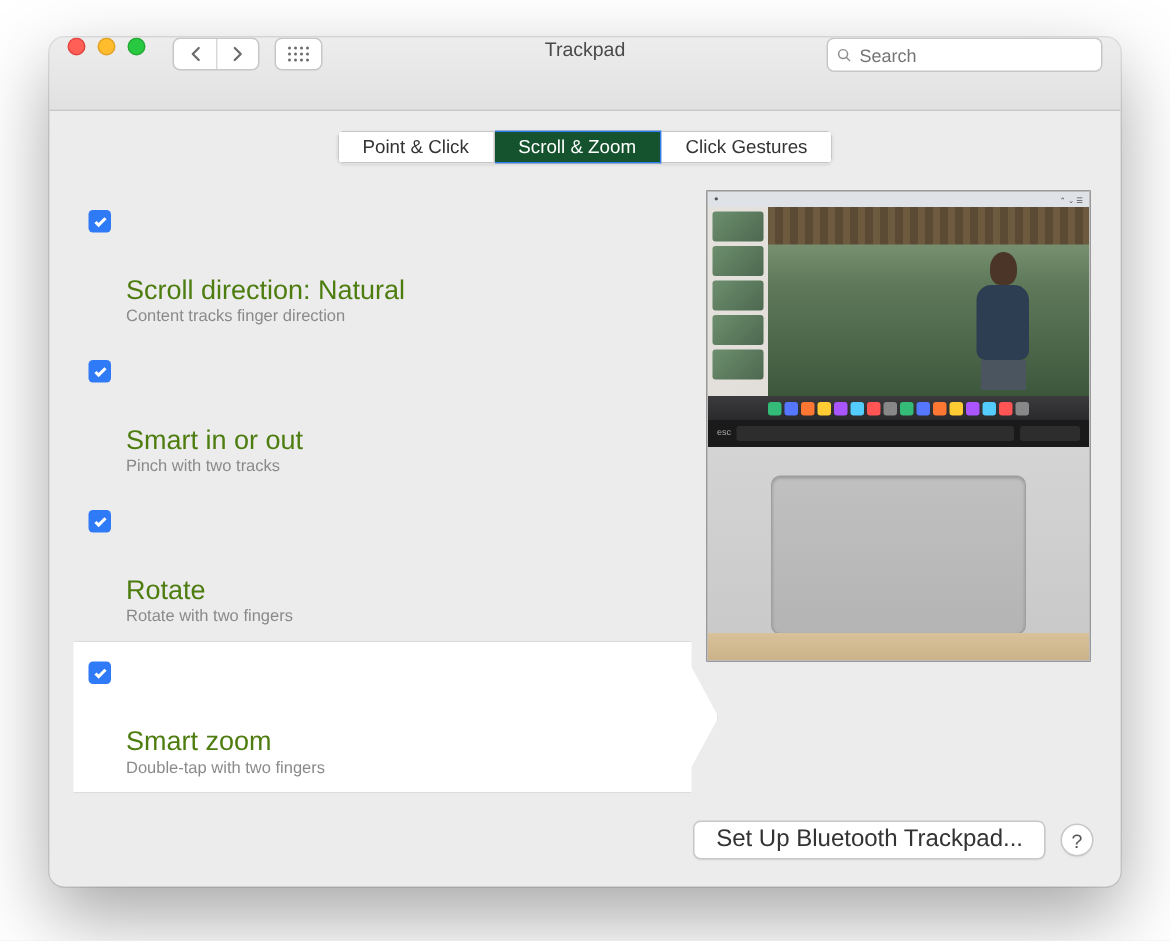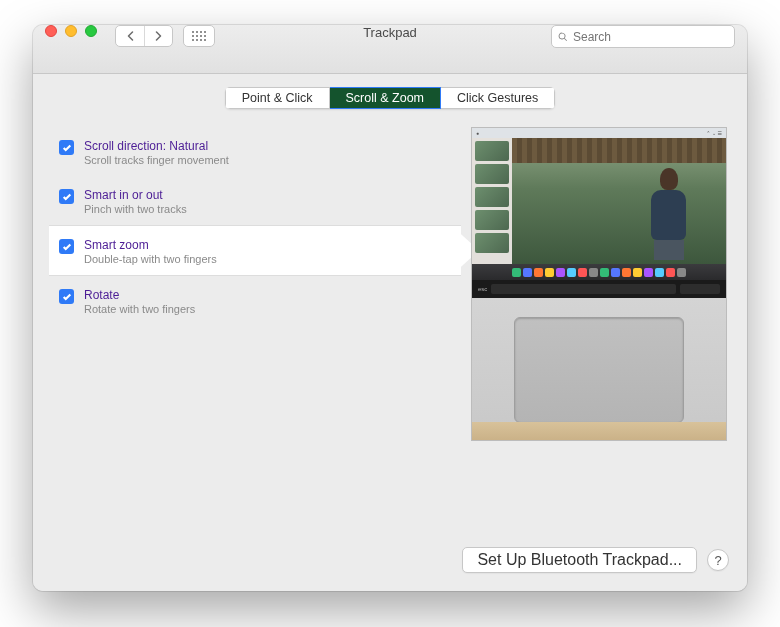--- a/index.html
+++ b/index.html
@@ -28,21 +28,21 @@
   .seg-item + .seg-item { border-left: none; }
   .seg-item.active { background: #14532d; color: #fff; border-color: #2f7af7; }
   .body { flex: 1; display: flex; padding: 18px 16px 0 16px; gap: 10px; }
   .options { flex: 1; display: flex; flex-direction: column; }
   .opt { display: flex; align-items: flex-start; padding: 12px 8px 10px 10px; gap: 10px; position: relative; }
   .opt.selected { background: #fff; border-top: 1px solid #ddd; border-bottom: 1px solid #ddd; }
   .opt.selected::after { content: ""; position: absolute; right: -18px; top: 0; bottom: 0; width: 26px; background: #fff; clip-path: polygon(0 0, 100% 50%, 0 100%); border-right: 1px solid #ddd; }
   .chk { width: 15px; height: 15px; border-radius: 3px; background: #2f7af7; display: flex; align-items: center; justify-content: center; flex-shrink: 0; margin-top: 1px; }
   .chk svg { width: 10px; height: 10px; stroke: #fff; stroke-width: 2.5; fill: none; }
   .opt-text { display: flex; flex-direction: column; }
-  .opt-label { font-size: 12px; color: #4c1d95; }
+  .opt-label { font-size: 18px; color: #4d7c0f; margin-top: 44px; }
   .opt-desc { font-size: 11px; color: #8a8a8a; margin-top: 1px; }
   .preview { width: 256px; height: 314px; background: #000; border: 1px solid #bcbcbc; position: relative; overflow: hidden; margin-right: 4px; }
   .pv-menubar { height: 10px; background: #dfe3e7; display:flex; align-items:center; padding:0 4px; font-size:5px; color:#555; justify-content:space-between;}
   .pv-desk { height: 126px; background: linear-gradient(135deg,#a88f70,#7a6a52); display: flex; }
   .pv-thumbs { width: 40px; background: rgba(240,240,240,0.85); display: flex; flex-direction: column; gap: 3px; padding: 3px; }
   .pv-thumb { height: 20px; background: linear-gradient(135deg,#6d8f6e,#4d6850); border-radius: 2px; }
   .pv-main { flex: 1; background: linear-gradient(180deg,#8fa585 0%,#5f7a5a 40%,#3d573d 100%); position: relative; overflow:hidden; }
   .pv-roof { position:absolute; top:0; left:0; right:0; height:25px; background: repeating-linear-gradient(90deg,#6d5a3f 0 5px,#5c4b34 5px 10px);}
   .pv-person { position:absolute; right:30px; top:30px; width:55px; height:90px; }
   .pv-head { width:18px; height:22px; background:#4a3528; border-radius:50% 50% 40% 40%; margin:0 auto;}
@@ -120,54 +120,54 @@
     <div class="body">
       <div class="options">
         <div class="opt">
           <div class="chk">
               <svg viewBox="0 0 12 12">
                 <path d="M2 6l2.5 2.5L10 3"></path>
               </svg>
             </div>
           <div class="opt-text">
             <span class="opt-label">Scroll direction: Natural</span>
-            <span class="opt-desc">Scroll tracks finger movement</span>
+            <span class="opt-desc">Content tracks finger direction</span>
           </div>
         </div>
         <div class="opt">
           <div class="chk">
               <svg viewBox="0 0 12 12">
                 <path d="M2 6l2.5 2.5L10 3"></path>
               </svg>
             </div>
           <div class="opt-text">
             <span class="opt-label">Smart in or out</span>
             <span class="opt-desc">Pinch with two tracks</span>
           </div>
         </div>
+        <div class="opt">
+          <div class="chk">
+              <svg viewBox="0 0 12 12">
+                <path d="M2 6l2.5 2.5L10 3"></path>
+              </svg>
+            </div>
+          <div class="opt-text">
+            <span class="opt-label">Rotate</span>
+            <span class="opt-desc">Rotate with two fingers</span>
+          </div>
+        </div>
         <div class="opt selected">
           <div class="chk">
               <svg viewBox="0 0 12 12">
                 <path d="M2 6l2.5 2.5L10 3"></path>
               </svg>
             </div>
           <div class="opt-text">
             <span class="opt-label">Smart zoom</span>
             <span class="opt-desc">Double-tap with two fingers</span>
-          </div>
-        </div>
-        <div class="opt">
-          <div class="chk">
-              <svg viewBox="0 0 12 12">
-                <path d="M2 6l2.5 2.5L10 3"></path>
-              </svg>
-            </div>
-          <div class="opt-text">
-            <span class="opt-label">Rotate</span>
-            <span class="opt-desc">Rotate with two fingers</span>
           </div>
         </div>
       </div>
 
       <div class="preview">
         <div class="pv-menubar">
             <span>●</span>
             <span>⌃ ⌄ ☰</span>
           </div>
         <div class="pv-desk">

